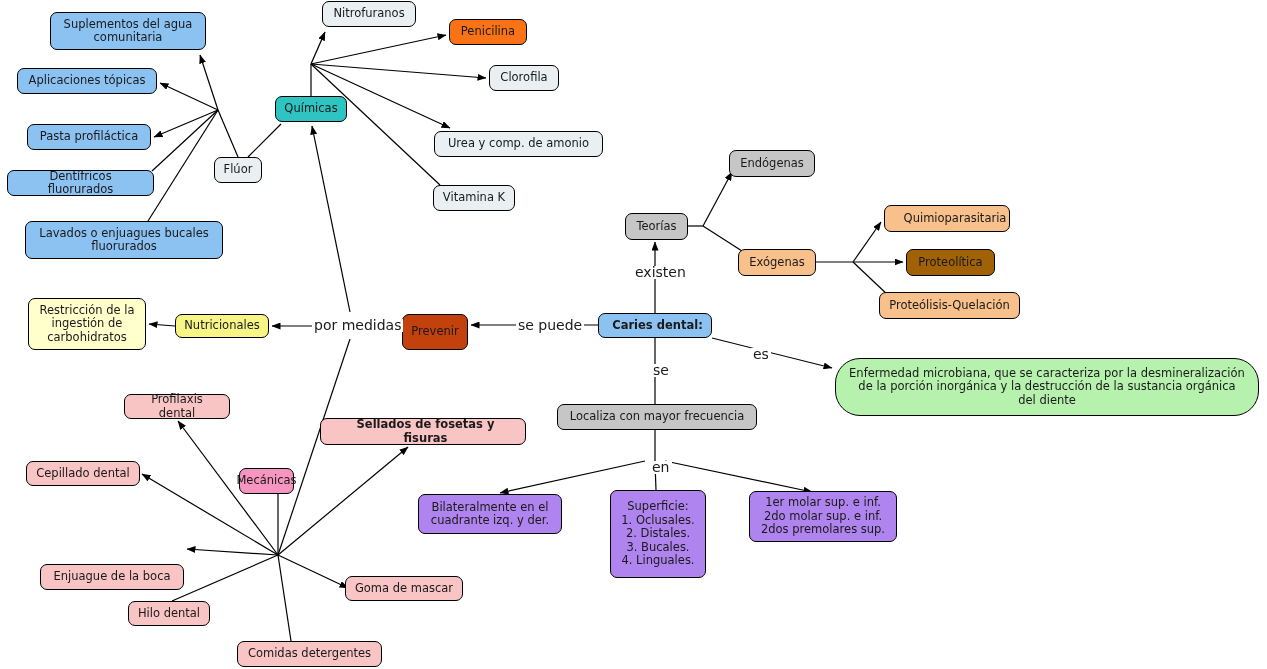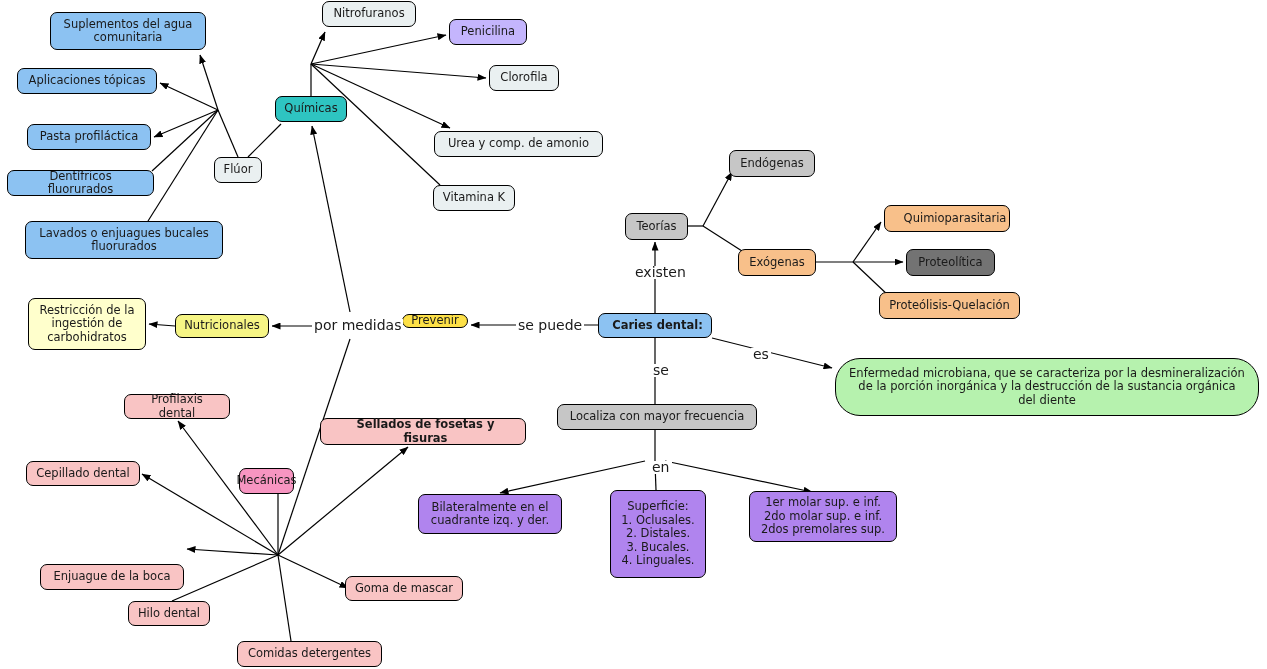--- a/index.html
+++ b/index.html
@@ -100,42 +100,42 @@
         <polyline points="278,555 187,549" fill="none" stroke="#000000" stroke-width="1.2" marker-end="url(#arrowhead)"></polyline>
         <polyline points="278,555 348,588" fill="none" stroke="#000000" stroke-width="1.2" marker-end="url(#arrowhead)"></polyline>
         <polyline points="278,555 172,601" fill="none" stroke="#000000" stroke-width="1.2"></polyline>
         <polyline points="278,555 291,641" fill="none" stroke="#000000" stroke-width="1.2"></polyline>
       </g>
   </svg>
   <div id="nodes-group">
       <div class="node" style="left: 50px; top: 12px; width: 156px; height: 38px; background: rgb(140, 194, 242);">Suplementos del agua
 comunitaria</div>
       <div class="node" style="left: 322px; top: 1px; width: 94px; height: 26px; background: rgb(234, 240, 241);">Nitrofuranos</div>
-      <div class="node" style="left: 449px; top: 19px; width: 78px; height: 26px; background: #c4b5fd;">Penicilina</div>
+      <div class="node" style="left: 449px; top: 19px; width: 78px; height: 26px; background: #f97316;">Penicilina</div>
       <div class="node" style="left: 17px; top: 68px; width: 140px; height: 26px; background: rgb(140, 194, 242);">Aplicaciones tópicas</div>
       <div class="node" style="left: 489px; top: 65px; width: 70px; height: 26px; background: rgb(234, 240, 241);">Clorofila</div>
       <div class="node" style="left: 275px; top: 96px; width: 72px; height: 26px; background: rgb(46, 196, 193);">Químicas</div>
       <div class="node" style="left: 27px; top: 124px; width: 124px; height: 26px; background: rgb(140, 194, 242);">Pasta profiláctica</div>
       <div class="node" style="left: 434px; top: 131px; width: 169px; height: 26px; background: rgb(234, 240, 241);">Urea y comp. de amonio</div>
       <div class="node" style="left: 214px; top: 157px; width: 48px; height: 26px; background: rgb(234, 240, 241);">Flúor</div>
       <div class="node" style="left: 729px; top: 150px; width: 86px; height: 27px; background: rgb(198, 198, 198);">Endógenas</div>
       <div class="node" style="left: 7px; top: 170px; width: 147px; height: 26px; background: rgb(140, 194, 242);">Dentífricos fluorurados</div>
       <div class="node" style="left: 433px; top: 185px; width: 82px; height: 26px; background: rgb(234, 240, 241);">Vitamina K</div>
       <div class="node" style="left: 884px; top: 205px; width: 126px; height: 27px; background: rgb(248, 192, 138); padding-left: 23px;">Quimioparasitaria</div>
       <div class="node" style="left: 625px; top: 213px; width: 63px; height: 27px; background: rgb(198, 198, 198);">Teorías</div>
       <div class="node" style="left: 25px; top: 221px; width: 198px; height: 38px; background: rgb(140, 194, 242);">Lavados o enjuagues bucales
 fluorurados</div>
-      <div class="node" style="left: 906px; top: 249px; width: 89px; height: 27px; background: #737373;">Proteolítica</div>
+      <div class="node" style="left: 906px; top: 249px; width: 89px; height: 27px; background: #a16207;">Proteolítica</div>
       <div class="node" style="left: 738px; top: 249px; width: 78px; height: 27px; background: rgb(248, 192, 138);">Exógenas</div>
       <div class="node" style="left: 879px; top: 292px; width: 141px; height: 27px; background: rgb(248, 192, 138);">Proteólisis-Quelación</div>
       <div class="node" style="left: 28px; top: 298px; width: 118px; height: 52px; background: rgb(255, 255, 204);">Restricción de la
 ingestión de
 carbohidratos</div>
       <div class="node" style="left: 175px; top: 314px; width: 94px; height: 24px; background: rgb(246, 245, 133);">Nutricionales</div>
-      <div class="node" style="left: 402px; top: 314px; width: 66px; height: 14px; background: #fde047;">Prevenir</div>
+      <div class="node" style="left: 402px; top: 314px; width: 66px; height: 36px; background: #c2410c;">Prevenir</div>
       <div class="node bold" style="left: 598px; top: 313px; width: 114px; height: 25px; background: rgb(140, 194, 242);">Caries dental:</div>
       <div class="node" style="left: 835px; top: 358px; width: 424px; height: 58px; background: rgb(182, 242, 174); border-radius: 25px;">Enfermedad microbiana, que se caracteriza por la desmineralización
 de la porción inorgánica y la destrucción de la sustancia orgánica
 del diente</div>
       <div class="node" style="left: 124px; top: 394px; width: 106px; height: 25px; background: rgb(249, 196, 196);">Profilaxis dental</div>
       <div class="node" style="left: 557px; top: 404px; width: 200px; height: 26px; background: rgb(198, 198, 198);">Localiza con mayor frecuencia</div>
       <div class="node bold" style="left: 320px; top: 418px; width: 206px; height: 27px; background: rgb(249, 196, 196);">Sellados de fosetas y fisuras</div>
       <div class="node" style="left: 26px; top: 461px; width: 114px; height: 25px; background: rgb(249, 196, 196);">Cepillado dental</div>
       <div class="node" style="left: 239px; top: 468px; width: 55px; height: 26px; background: rgb(247, 149, 193);">Mecánicas</div>
       <div class="node" style="left: 418px; top: 494px; width: 144px; height: 40px; background: rgb(176, 132, 238);">Bilateralmente en el

